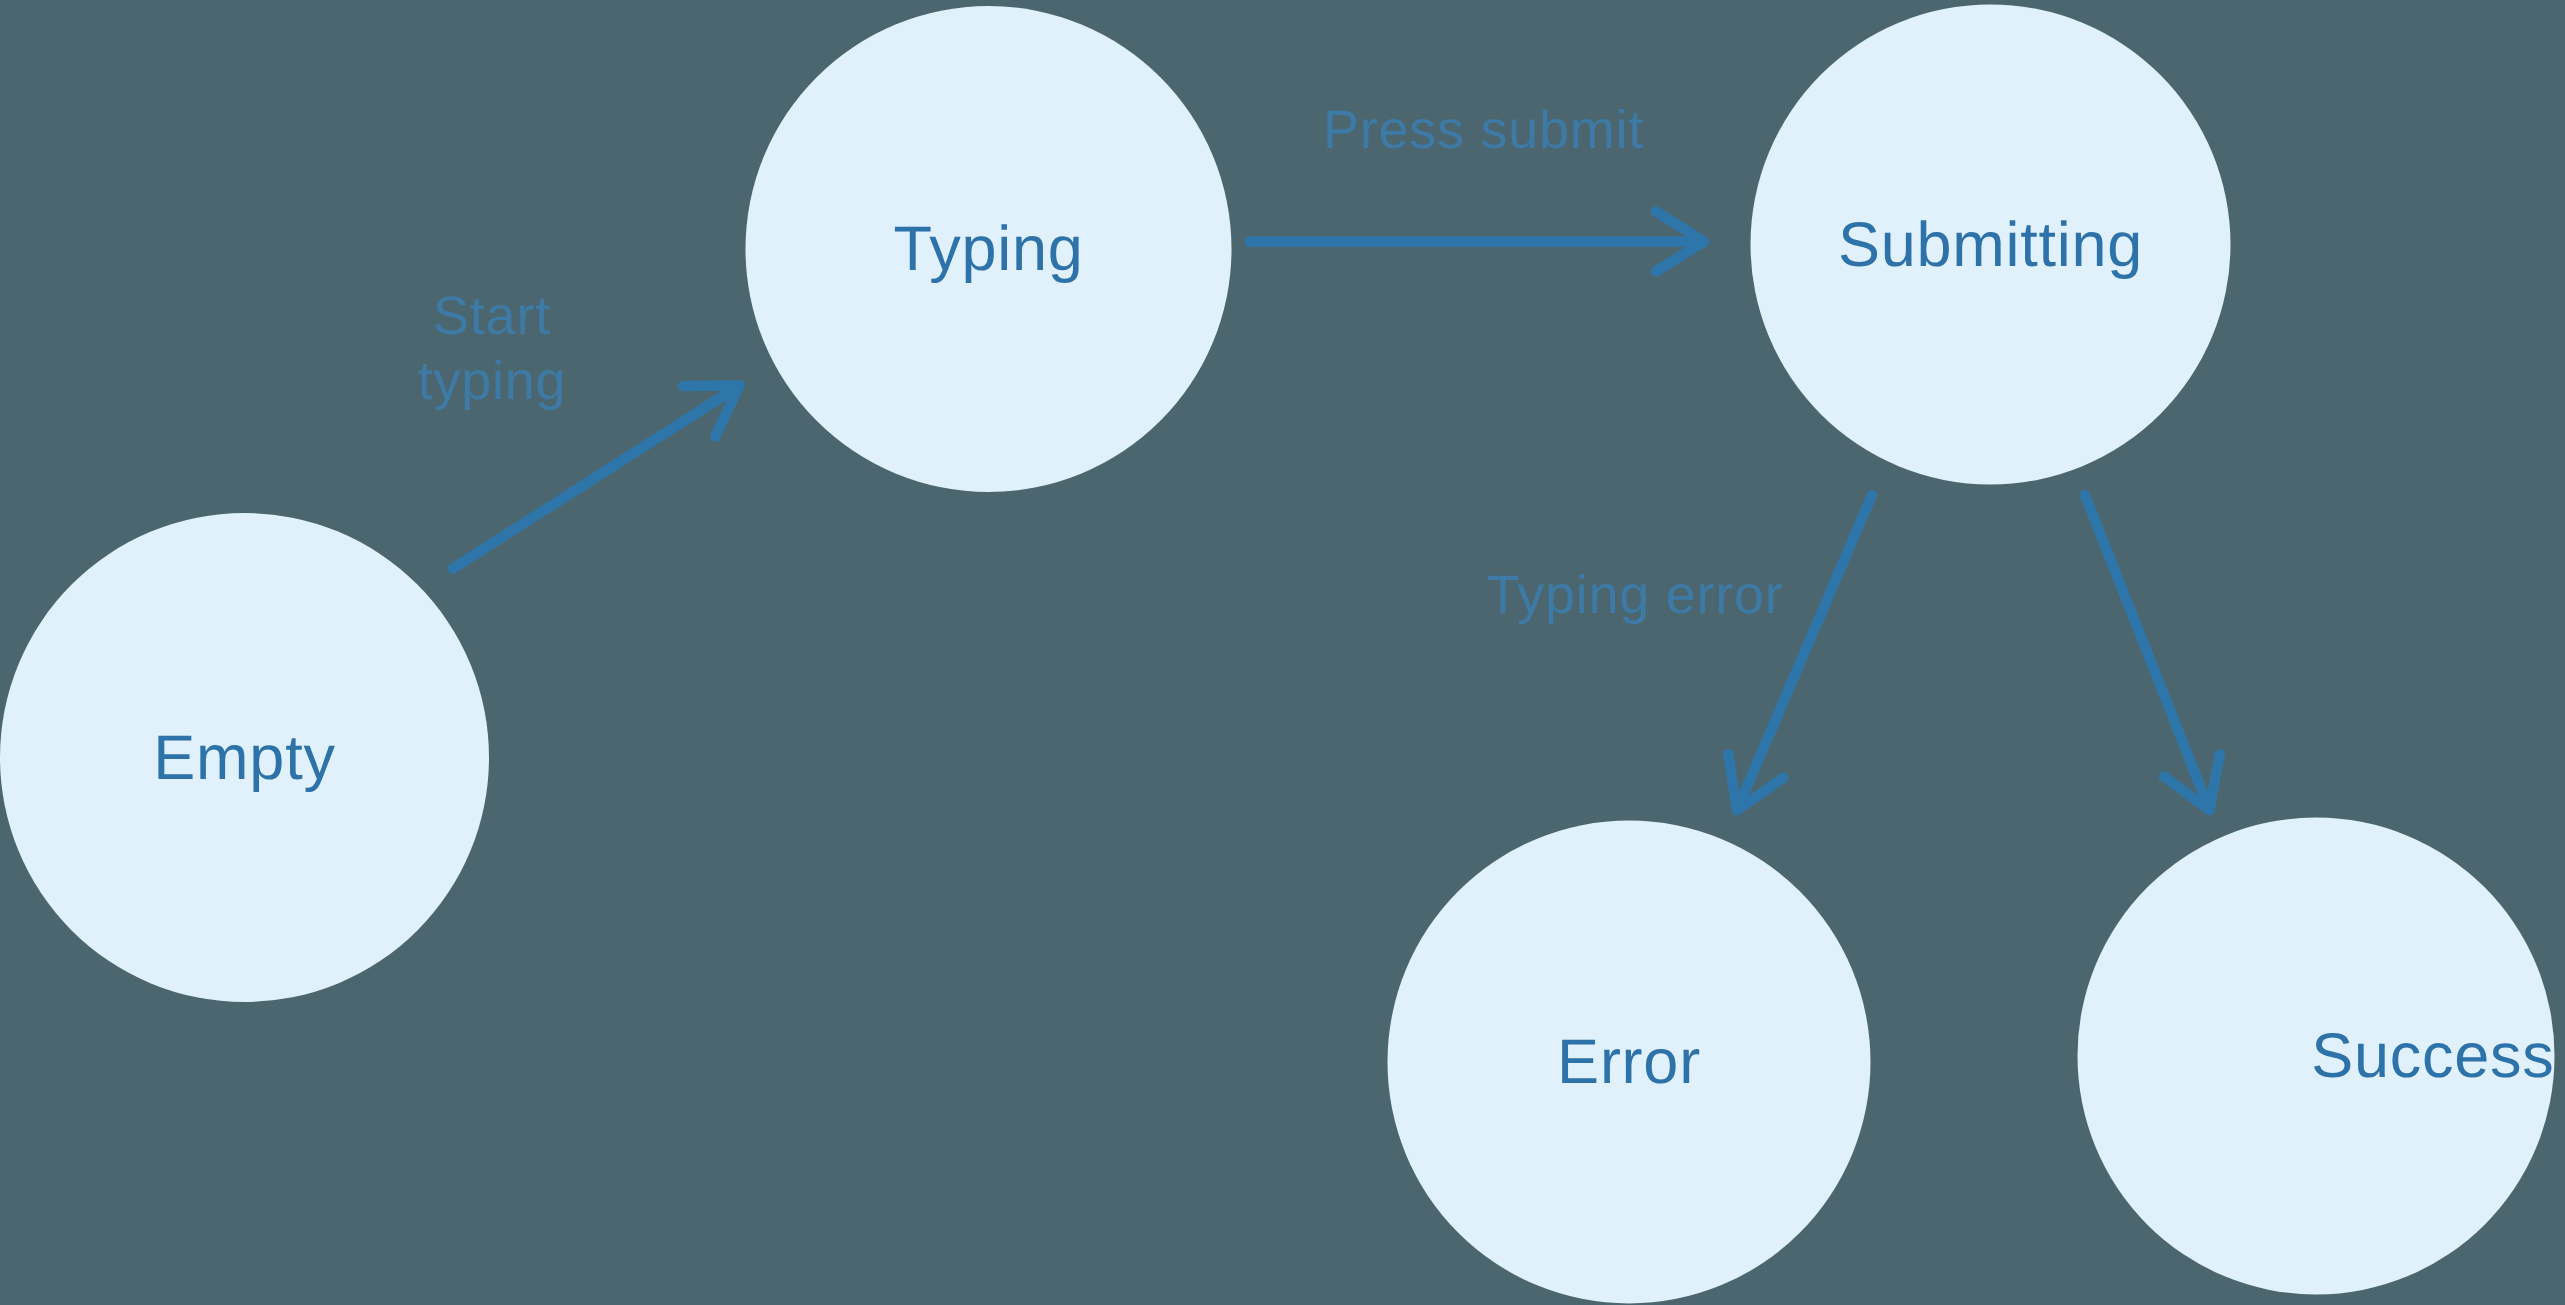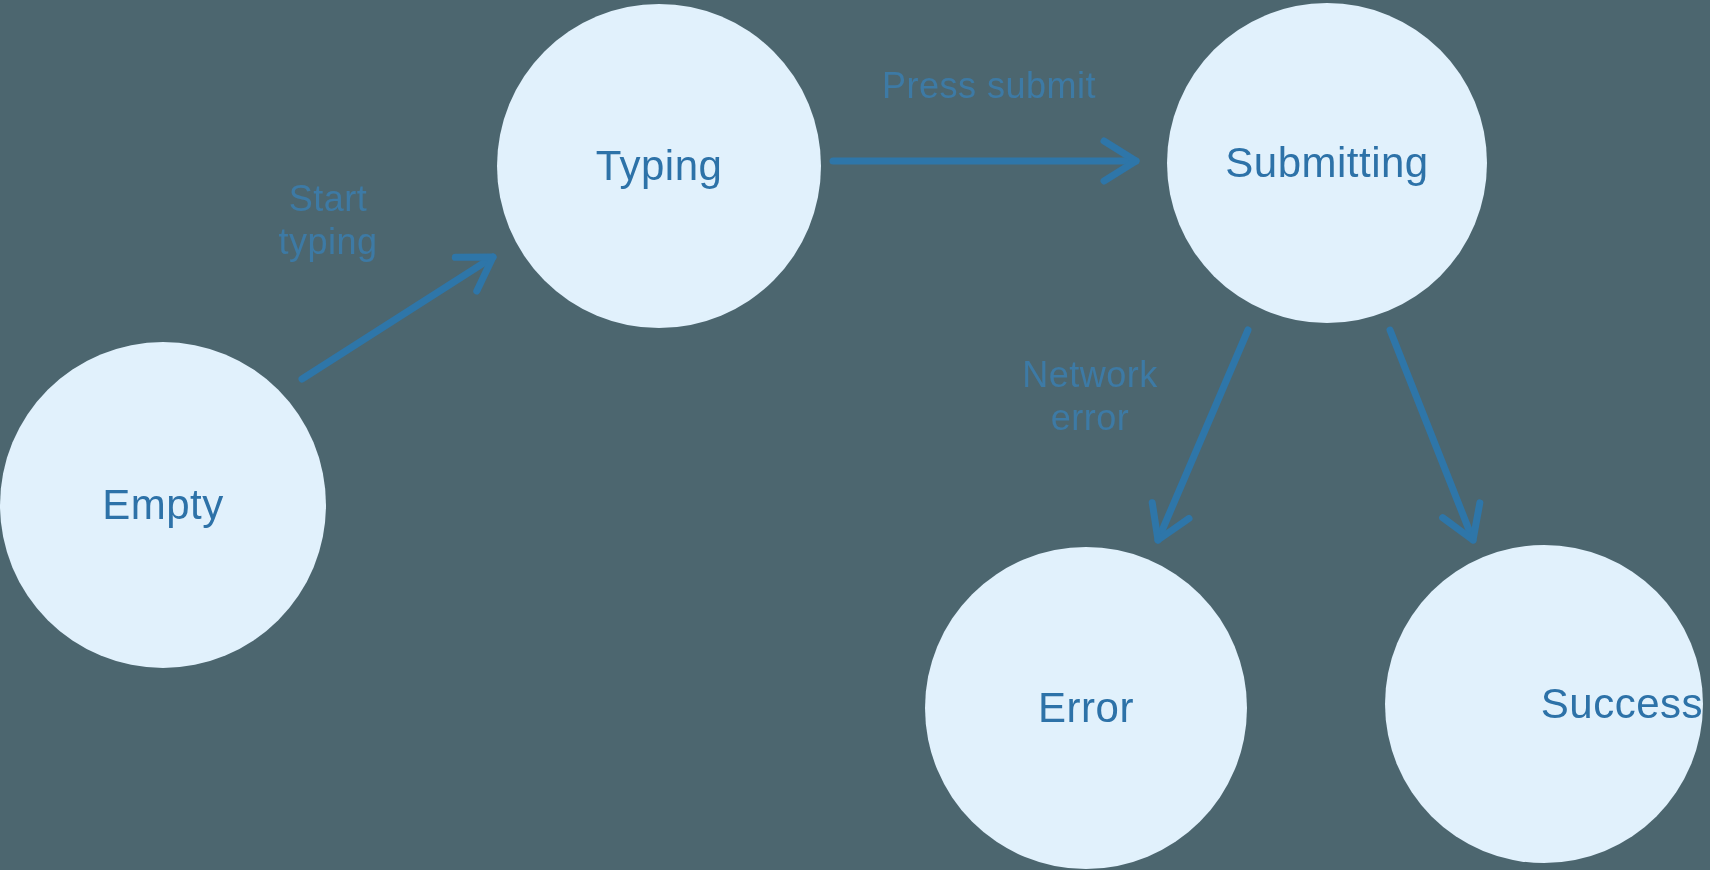--- a/index.html
+++ b/index.html
@@ -46,21 +46,21 @@
     font-weight: 500;
     letter-spacing: 0.5px;
     line-height: 1.2;
     text-align: center;
   }
   #node-empty      { left: 0px;    top: 342px; width: 326px; height: 326px; }
   #node-typing     { left: 497px;  top: 4px;   width: 324px; height: 324px; }
   #node-submitting { left: 1167px; top: 3px;   width: 320px; height: 320px; }
   #node-error      { left: 925px;  top: 547px; width: 322px; height: 322px; }
   #node-success    { left: 1385px; top: 545px; width: 318px; height: 318px; justify-content: flex-end; }
-  #label-start-typing    { left: 328px;  top: 220px; width: 170px; }
+  #label-start-typing    { left: 328px;  top: 232px; width: 170px; }
   #label-press-submit    { left: 989px;  top: 86px;  width: 330px; }
   #label-network-error   { left: 1090px; top: 396px; width: 220px; }
   #label-network-success { left: 1545px; top: 400px; width: 220px; }
 </style>
 </head>
 <body>
 
 <div class="stage">
 
   <svg class="edges-layer" width="1710" height="870" viewBox="0 0 1710 870" xmlns="http://www.w3.org/2000/svg">
@@ -92,16 +92,16 @@
   </div>
 
   <div class="node" id="node-success">
     <span class="node-label">Success</span>
   </div>
 
   <div class="edge-label" id="label-start-typing">Start typing</div>
 
   <div class="edge-label" id="label-press-submit">Press submit</div>
 
-  <div class="edge-label" id="label-network-error">Network error</div>
+  <div class="edge-label" id="label-network-error">Typing error</div>
 
 
 </div>
 
 </body></html>

